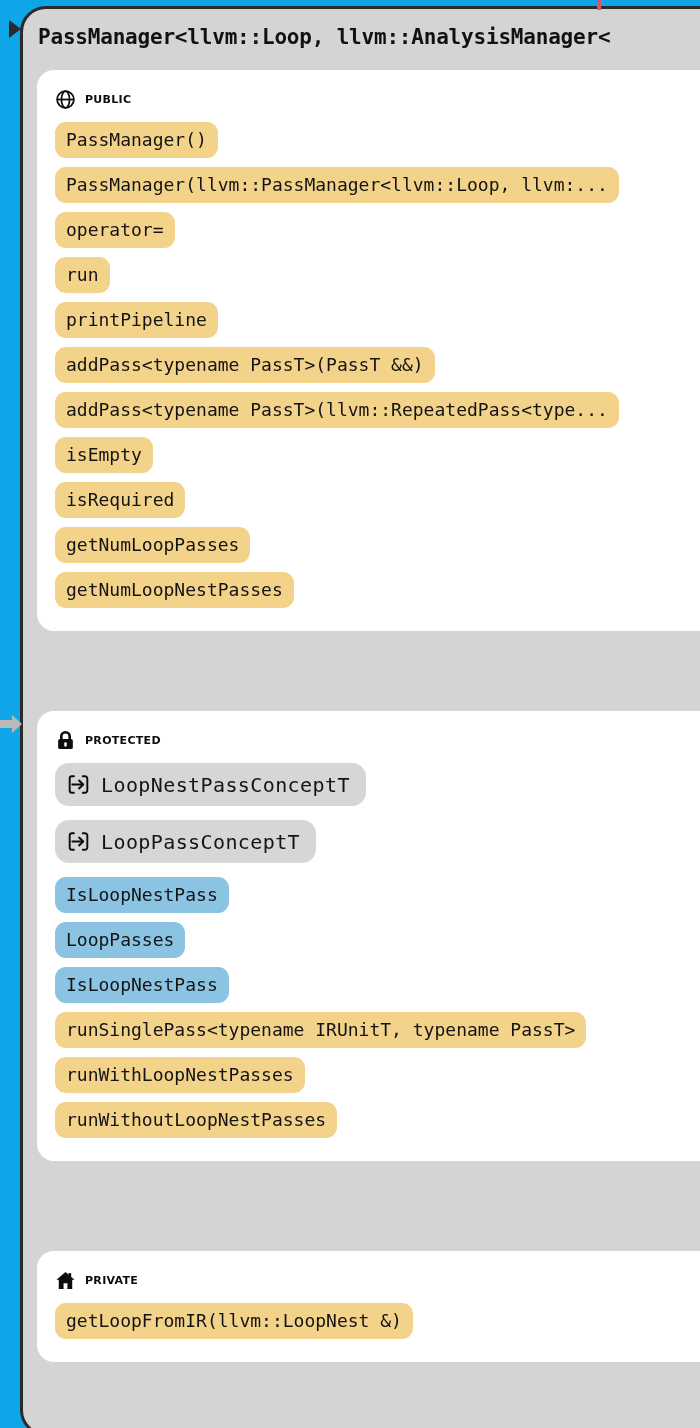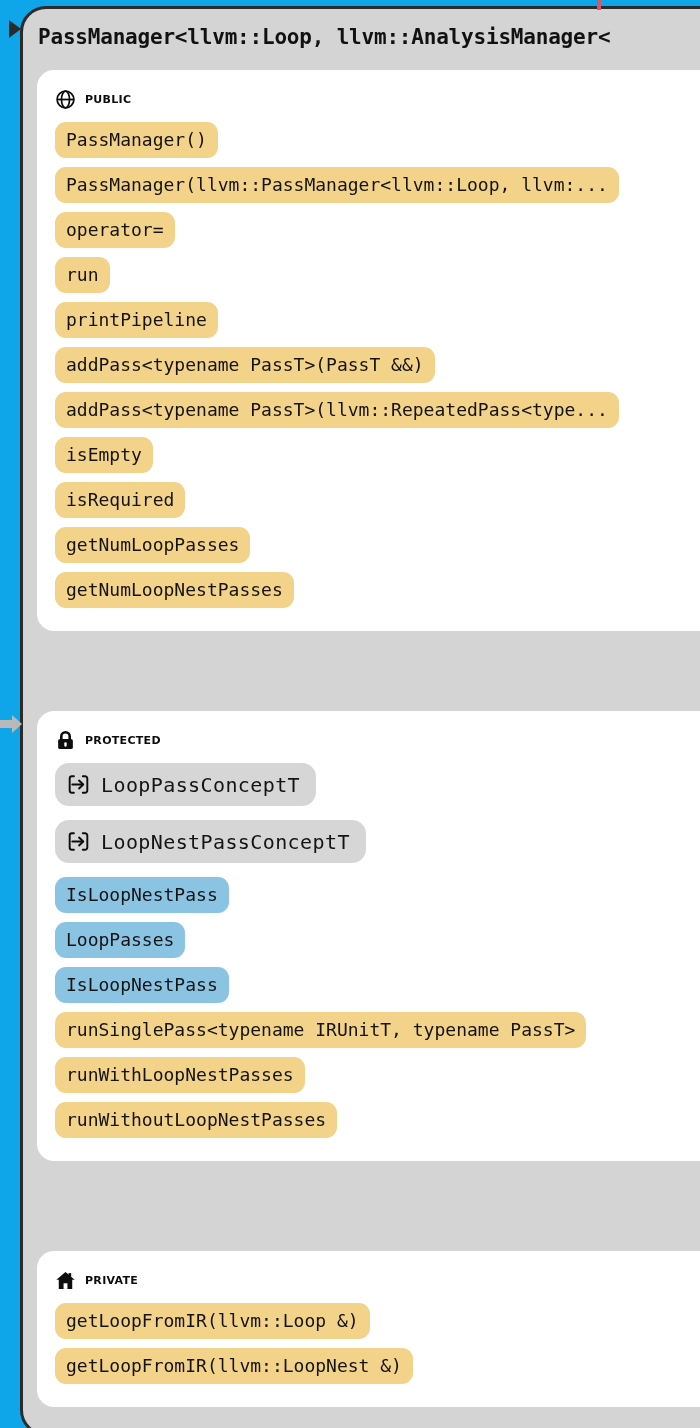--- a/index.html
+++ b/index.html
@@ -205,33 +205,33 @@
 
       <span class="pill concept">
         <span class="concept-icon">
           <svg viewBox="0 0 24 24" width="23" height="23" aria-hidden="true">
             <path d="M16.5 3.4h2.3a2.4 2.4 0 0 1 2.4 2.4v12.4a2.4 2.4 0 0 1-2.4 2.4h-2.3" fill="none" stroke="#0d0d0d" stroke-width="2" stroke-linecap="round"></path>
             <path d="M7.2 3.4H5.2a2.4 2.4 0 0 0-2.4 2.4v12.4a2.4 2.4 0 0 0 2.4 2.4h2" fill="none" stroke="#0d0d0d" stroke-width="2" stroke-linecap="round"></path>
             <line x1="5.6" y1="12" x2="16.4" y2="12" stroke="#0d0d0d" stroke-width="2.1" stroke-linecap="round"></line>
             <polyline points="12.6,7.9 16.9,12 12.6,16.1" fill="none" stroke="#0d0d0d" stroke-width="2.1" stroke-linecap="round" stroke-linejoin="round"></polyline>
           </svg>
         </span>
-        <span>LoopPassConceptT</span>
+        <span>LoopNestPassConceptT</span>
       </span>
 
       <span class="pill concept">
         <span class="concept-icon">
           <svg viewBox="0 0 24 24" width="23" height="23" aria-hidden="true">
             <path d="M16.5 3.4h2.3a2.4 2.4 0 0 1 2.4 2.4v12.4a2.4 2.4 0 0 1-2.4 2.4h-2.3" fill="none" stroke="#0d0d0d" stroke-width="2" stroke-linecap="round"></path>
             <path d="M7.2 3.4H5.2a2.4 2.4 0 0 0-2.4 2.4v12.4a2.4 2.4 0 0 0 2.4 2.4h2" fill="none" stroke="#0d0d0d" stroke-width="2" stroke-linecap="round"></path>
             <line x1="5.6" y1="12" x2="16.4" y2="12" stroke="#0d0d0d" stroke-width="2.1" stroke-linecap="round"></line>
             <polyline points="12.6,7.9 16.9,12 12.6,16.1" fill="none" stroke="#0d0d0d" stroke-width="2.1" stroke-linecap="round" stroke-linejoin="round"></polyline>
           </svg>
         </span>
-        <span>LoopNestPassConceptT</span>
+        <span>LoopPassConceptT</span>
       </span>
 
       <span class="pill blue">IsLoopNestPass</span>
       <span class="pill blue">LoopPasses</span>
       <span class="pill blue">IsLoopNestPass</span>
       <span class="pill amber">runSinglePass&lt;typename IRUnitT, typename PassT&gt;</span>
       <span class="pill amber">runWithLoopNestPasses</span>
       <span class="pill amber">runWithoutLoopNestPasses</span>
     </div>
   </div>
@@ -241,18 +241,17 @@
       <span class="sec-icon">
         <svg viewBox="0 0 24 24" width="21" height="21" aria-hidden="true">
           <path d="M12 2.4 1.6 11.2h2.7v10.4h15.4V11.2h2.7z" fill="#0d0d0d"></path>
           <rect x="9.8" y="15.2" width="4.4" height="6.4" fill="#ffffff"></rect>
           <rect x="15.4" y="3.6" width="3.1" height="4.2" fill="#0d0d0d"></rect>
         </svg>
       </span>
       <span class="sec-label">PRIVATE</span>
     </div>
     <div class="members">
-      <span class="pill amber">getLoopFromIR(llvm::Loop &amp;)</span>
       <span class="pill amber">getLoopFromIR(llvm::LoopNest &amp;)</span>
     </div>
   </div>
 
 </div>
 
 </body></html>

